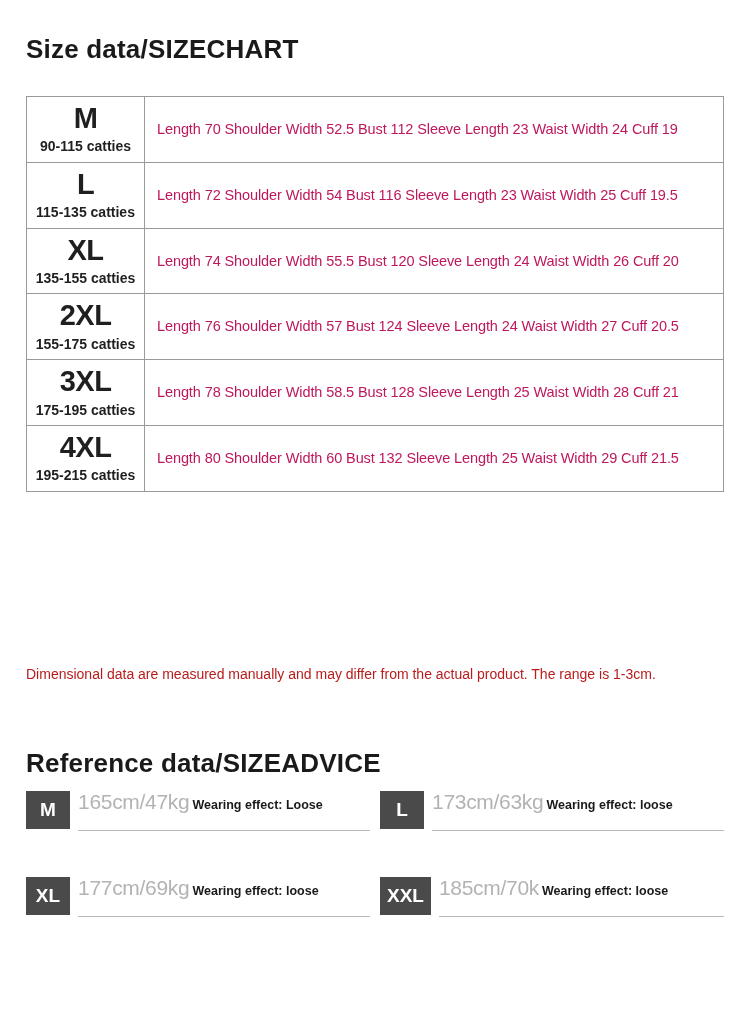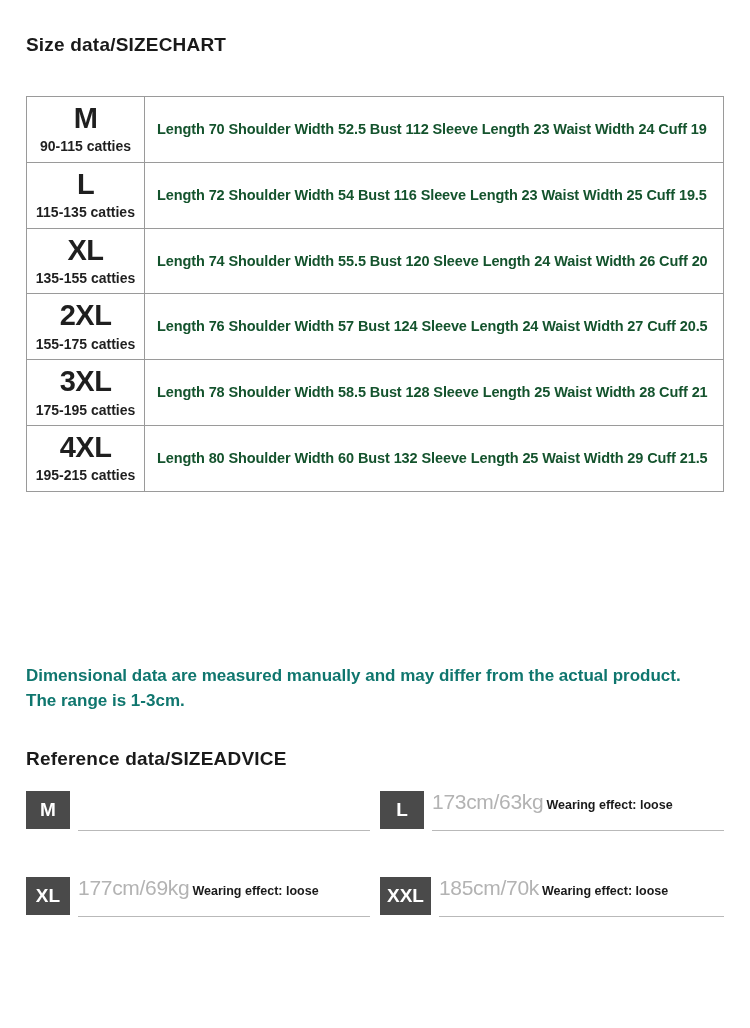--- a/index.html
+++ b/index.html
@@ -16,21 +16,21 @@
     position: relative;
     width: 750px;
     height: 1028px;
     background: #ffffff;
     overflow: hidden;
   }
 
   
   .section-title {
     position: absolute;
-    font-size: 19px;
+    font-size: 26px;
     font-weight: bold;
     letter-spacing: 0.2px;
     color: #1a1a1a;
   }
   #title-size { left: 26px; top: 34px; }
   #title-ref { left: 26px; top: 748px; }
 
   
   .size-table {
     position: absolute;
@@ -62,33 +62,33 @@
   }
   .size-weight {
     font-size: 14px;
     font-weight: bold;
     line-height: 1.18;
     color: #1f1f1f;
     margin-top: 4px;
   }
   .spec-text {
     font-size: 14.5px;
-    font-weight: bold;
+    font-weight: normal;
     line-height: 1.3;
-    color: #14532d;
+    color: #be185d;
     letter-spacing: -0.1px;
   }
 
   
   .note {
     position: absolute;
-    font-size: 17px;
-    font-weight: bold;
+    font-size: 14px;
+    font-weight: normal;
     line-height: 1.45;
-    color: #0f766e;
+    color: #b91c1c;
   }
   #note-table { left: 26px; top: 664px; width: 660px; }
   #note-ref   { left: 26px; top: 948px; width: 600px; }
 
   
   .ref-grid {
     position: absolute;
     left: 26px;
     top: 790px;
     width: 698px;
@@ -220,20 +220,24 @@
 
   <div class="note" id="note-table">Dimensional data are measured manually and may differ from the actual product. The range is 1-3cm.</div>
 
   <div class="section-title" id="title-ref">Reference data/SIZEADVICE</div>
 
   <div class="ref-grid">
 
     <div class="ref-item">
       <div class="ref-badge">M</div>
       <div class="ref-body">
+        <div class="ref-line-wrap">
+          <span class="ref-meas">165cm/47kg</span>
+          <span class="ref-effect">Wearing effect: Loose</span>
+        </div>
         <div class="ref-rule"></div>
       </div>
     </div>
 
     <div class="ref-item">
       <div class="ref-badge">L</div>
       <div class="ref-body">
         <div class="ref-line-wrap">
           <span class="ref-meas">173cm/63kg</span>
           <span class="ref-effect">Wearing effect: loose</span>

